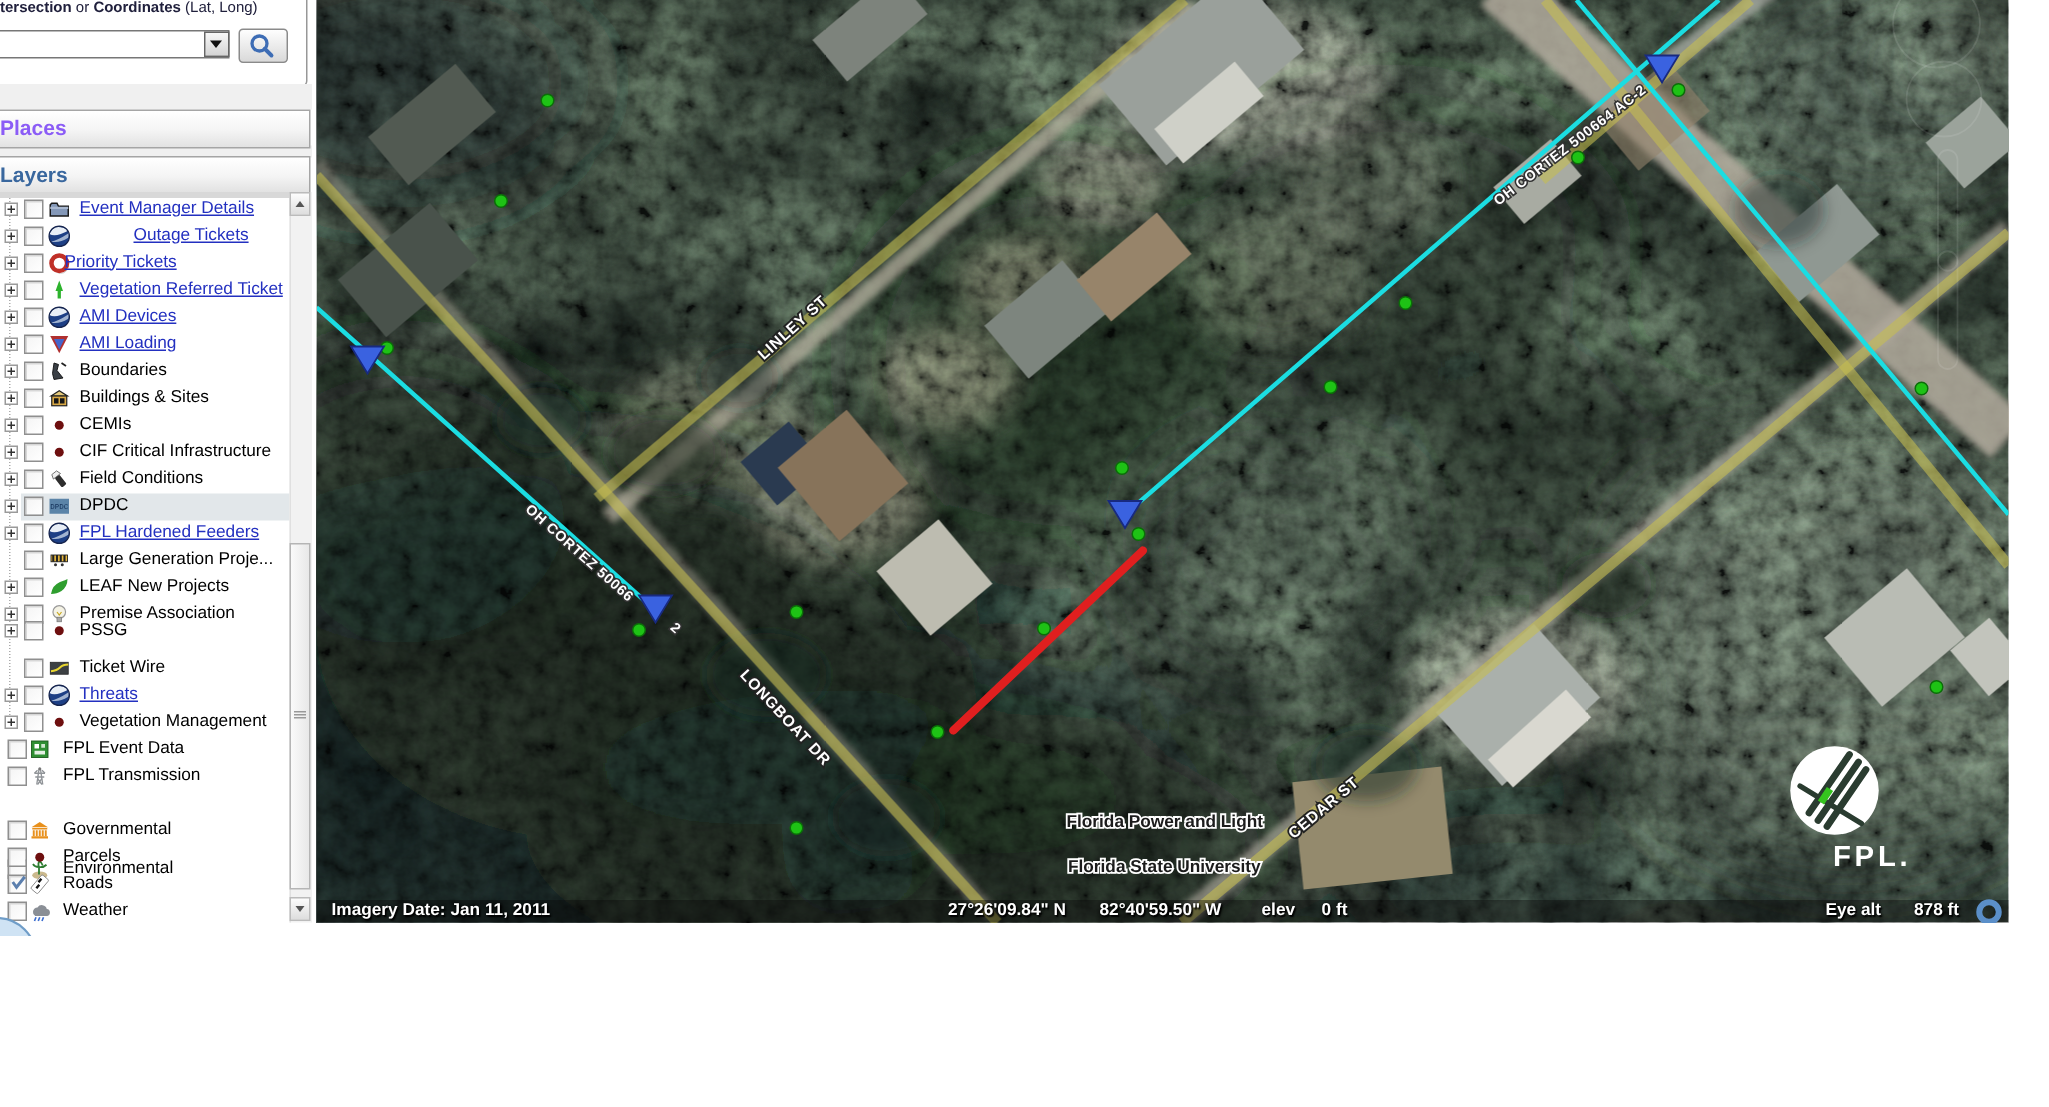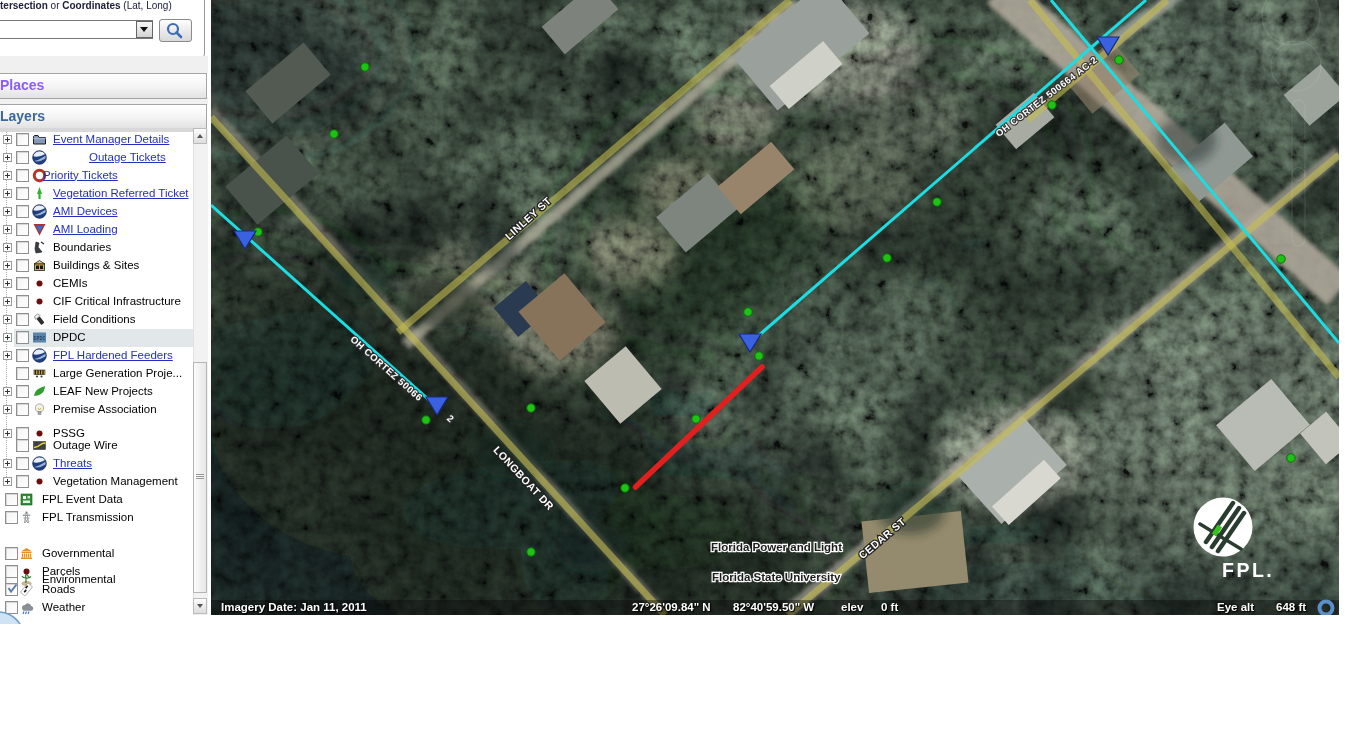--- a/index.html
+++ b/index.html
@@ -211,36 +211,36 @@
       <div class="plus"></div>
       <div class="cb" style="left:16px;"></div>
       <div class="icon" style="left:32px;"><svg width="15" height="15">
           <circle cx="7.5" cy="6" r="4.2" fill="#f4f2e4" stroke="#999" stroke-width="0.8"></circle>
           <rect x="6" y="9.5" width="3" height="3" fill="#aaa" stroke="#777" stroke-width="0.5"></rect>
           <path d="M6 6 L7.5 8 L9 6" stroke="#c8a820" stroke-width="0.8" fill="none"></path>
         </svg></div>
       <div class="rowtxt" style="left:53px;">Premise Association</div>
     </div>
 
-  <div class="row" style="top:425px;padding-left:36px;">
+  <div class="row" style="top:412px;padding-left:36px;">
       <div class="plus"></div>
       <div class="cb" style="left:16px;"></div>
       <div class="icon" style="left:32px;"><svg width="15" height="15">
           <circle cx="7.5" cy="7.5" r="3" fill="#6e0f0f"></circle>
         </svg></div>
       <div class="rowtxt" style="left:53px;">PSSG</div>
     </div>
 
   <div class="row" style="top:436.5px;">
       <div class="cb" style="left:16px;"></div>
       <div class="icon" style="left:32px;"><svg width="15" height="15">
           <rect x="1.5" y="3.5" width="12" height="8" fill="#3c4043" stroke="#222" stroke-width="0.5"></rect>
           <path d="M2 9.5 Q6 9 8 7 T13.5 5" stroke="#e8d530" stroke-width="1.3" fill="none"></path>
         </svg></div>
-      <div class="rowtxt" style="left:53px;">Outage Wire</div>
+      <div class="rowtxt" style="left:53px;">Ticket Wire</div>
     </div>
 
   <div class="row" style="top:454.5px;">
       <div class="plus"></div>
       <div class="cb" style="left:16px;"></div>
       <div class="icon" style="left:32px;"><svg width="15" height="15">
           <circle cx="7.5" cy="7.5" r="6.8" fill="#1d3f85"></circle>
           <path d="M1 6 Q5 8.5 14 3.5 Q10 0.8 5 1.5 Q2 3 1 6Z" fill="#e8eef6"></path>
           <path d="M2 11 Q7 12.5 13.5 8.5 Q14 6.5 13.8 5.5 Q6 10.5 2 11Z" fill="#b9c8dd" opacity="0.85"></path>
           <circle cx="7.5" cy="7.5" r="6.8" fill="none" stroke="#16244d" stroke-width="0.8"></circle>
@@ -593,19 +593,19 @@
     <div class="abs" style="left:421px;top:601px;font-size:11.5px;font-weight:bold;color:#fff;text-shadow:0 0 2px #000,1px 1px 1px #000;">27°26'09.84" N</div>
 
     <div class="abs" style="left:522px;top:601px;font-size:11.5px;font-weight:bold;color:#fff;text-shadow:0 0 2px #000,1px 1px 1px #000;">82°40'59.50" W</div>
 
     <div class="abs" style="left:630px;top:601px;font-size:11.5px;font-weight:bold;color:#fff;text-shadow:0 0 2px #000,1px 1px 1px #000;">elev</div>
 
     <div class="abs" style="left:670px;top:601px;font-size:11.5px;font-weight:bold;color:#fff;text-shadow:0 0 2px #000,1px 1px 1px #000;">0 ft</div>
 
     <div class="abs" style="left:1006px;top:601px;font-size:11.5px;font-weight:bold;color:#fff;text-shadow:0 0 2px #000,1px 1px 1px #000;">Eye alt</div>
 
-    <div class="abs" style="left:1065px;top:601px;font-size:11.5px;font-weight:bold;color:#fff;text-shadow:0 0 2px #000,1px 1px 1px #000;">648 ft</div>
+    <div class="abs" style="left:1065px;top:601px;font-size:11.5px;font-weight:bold;color:#fff;text-shadow:0 0 2px #000,1px 1px 1px #000;">878 ft</div>
 
     <svg class="abs" style="left:1106px;top:599px;" width="18" height="18">
         <circle cx="9" cy="9" r="6.5" fill="none" stroke="#5b8fc9" stroke-width="4"></circle>
       </svg>
   </div>
 </div>
 
 </body></html>

